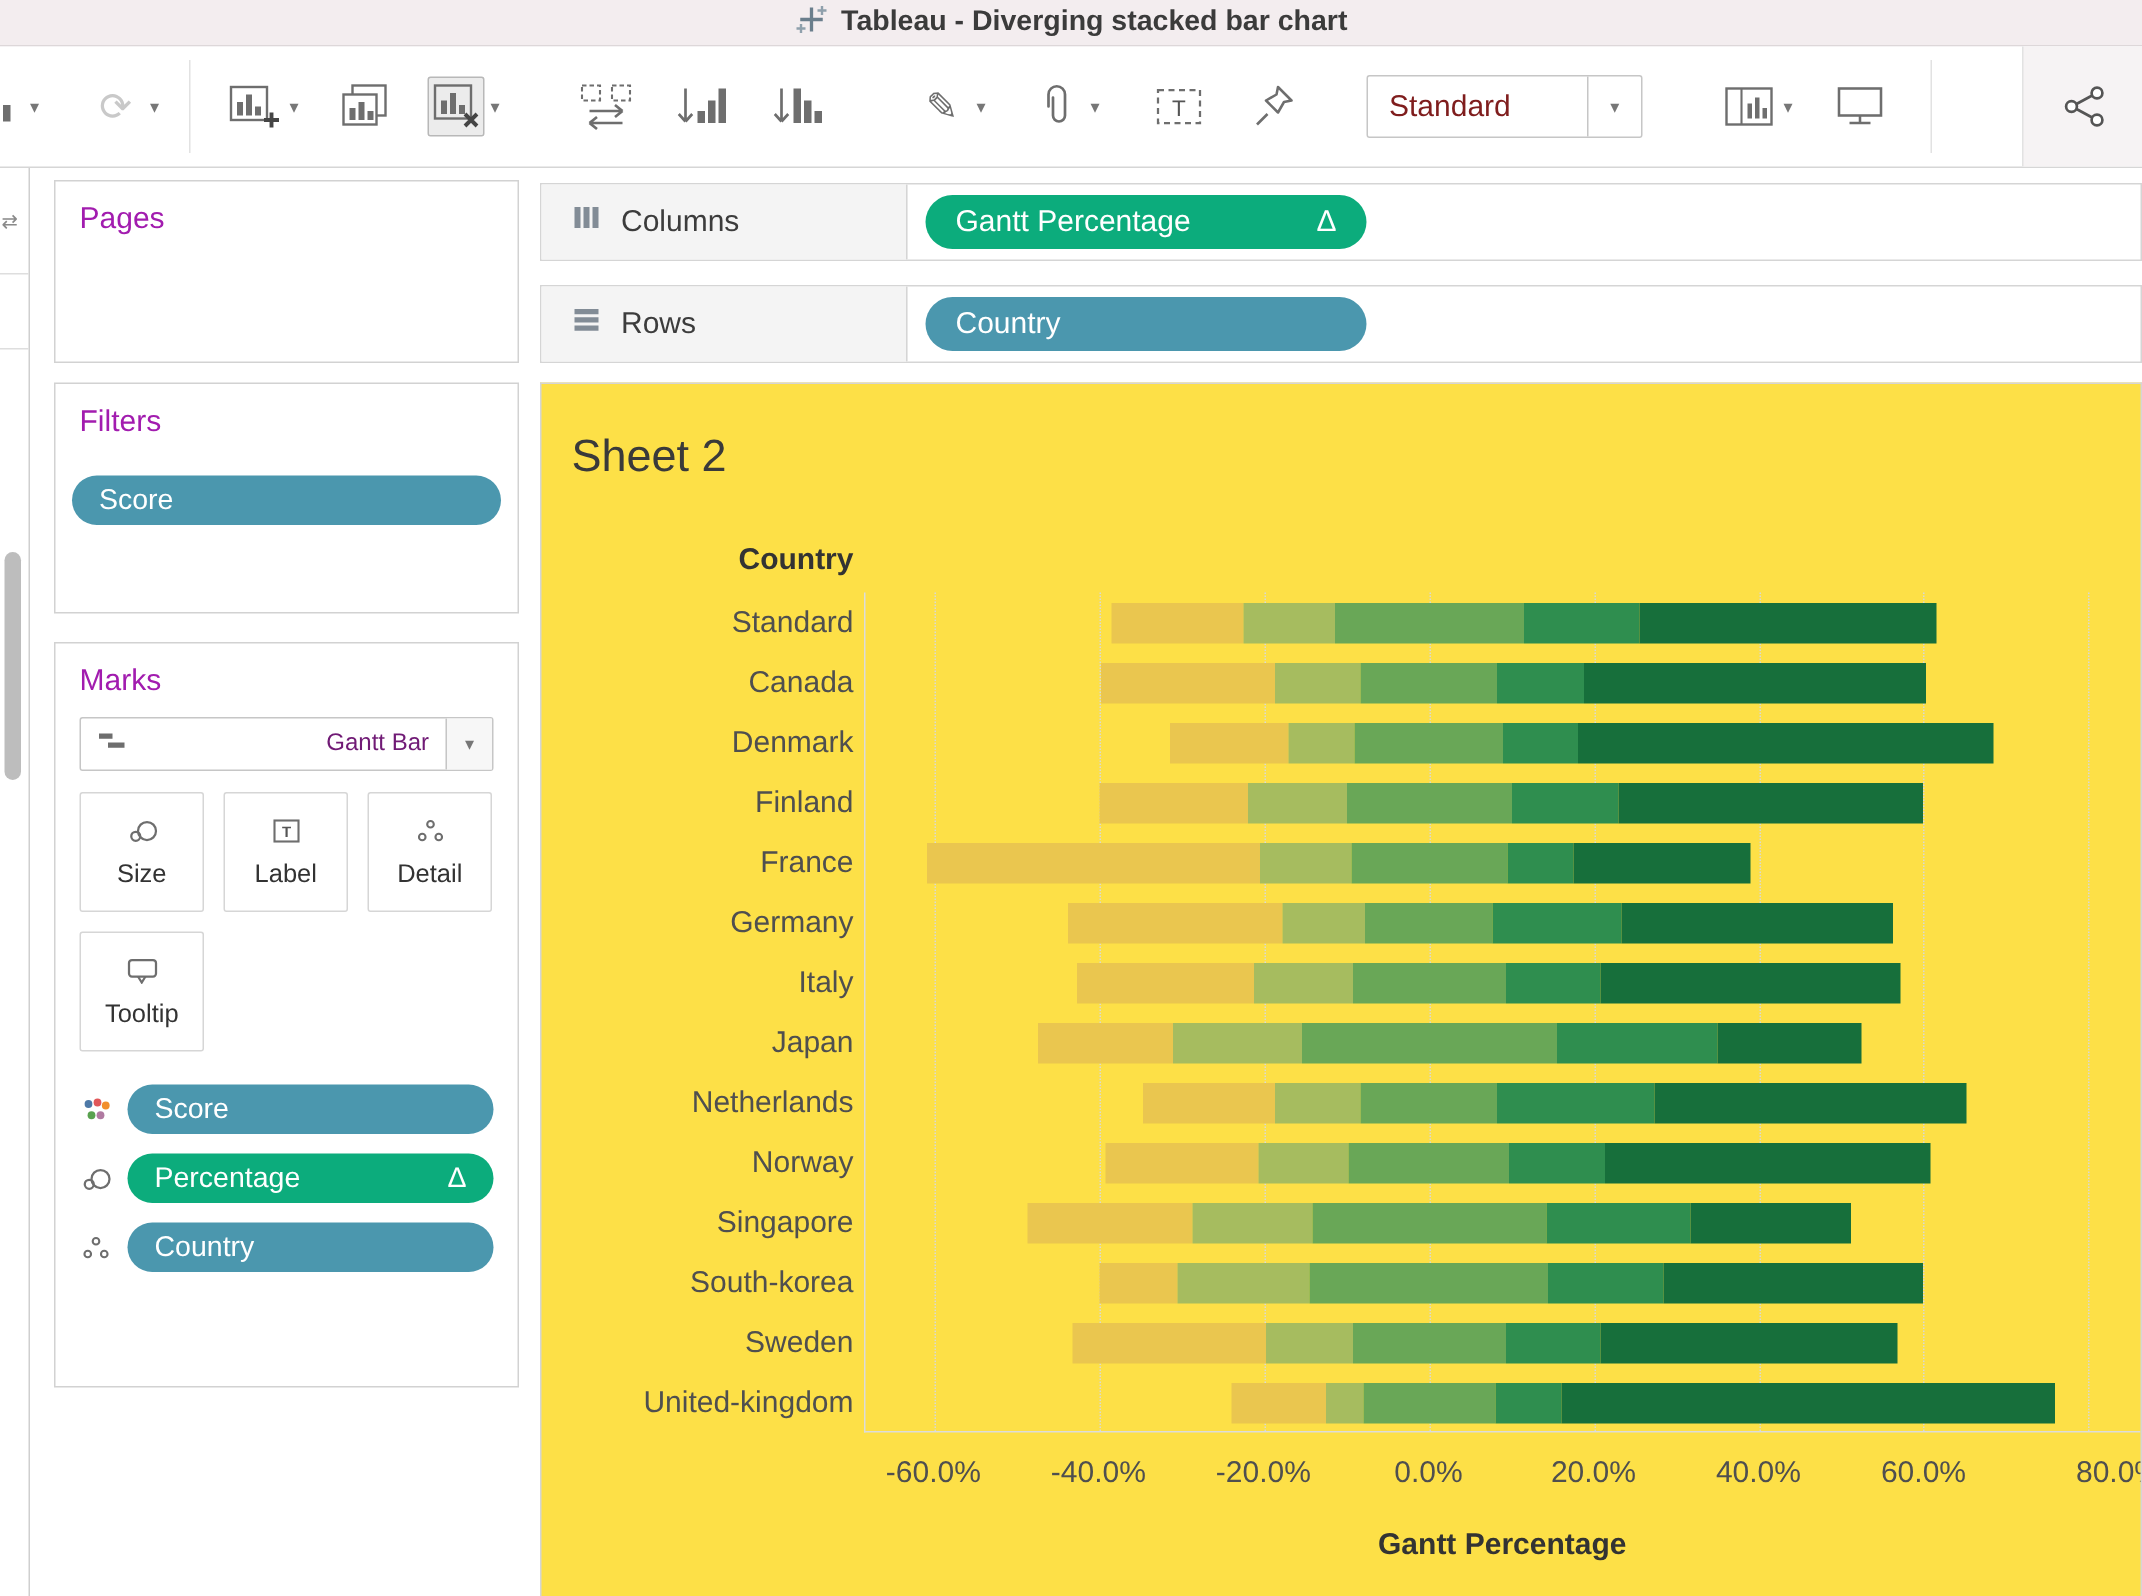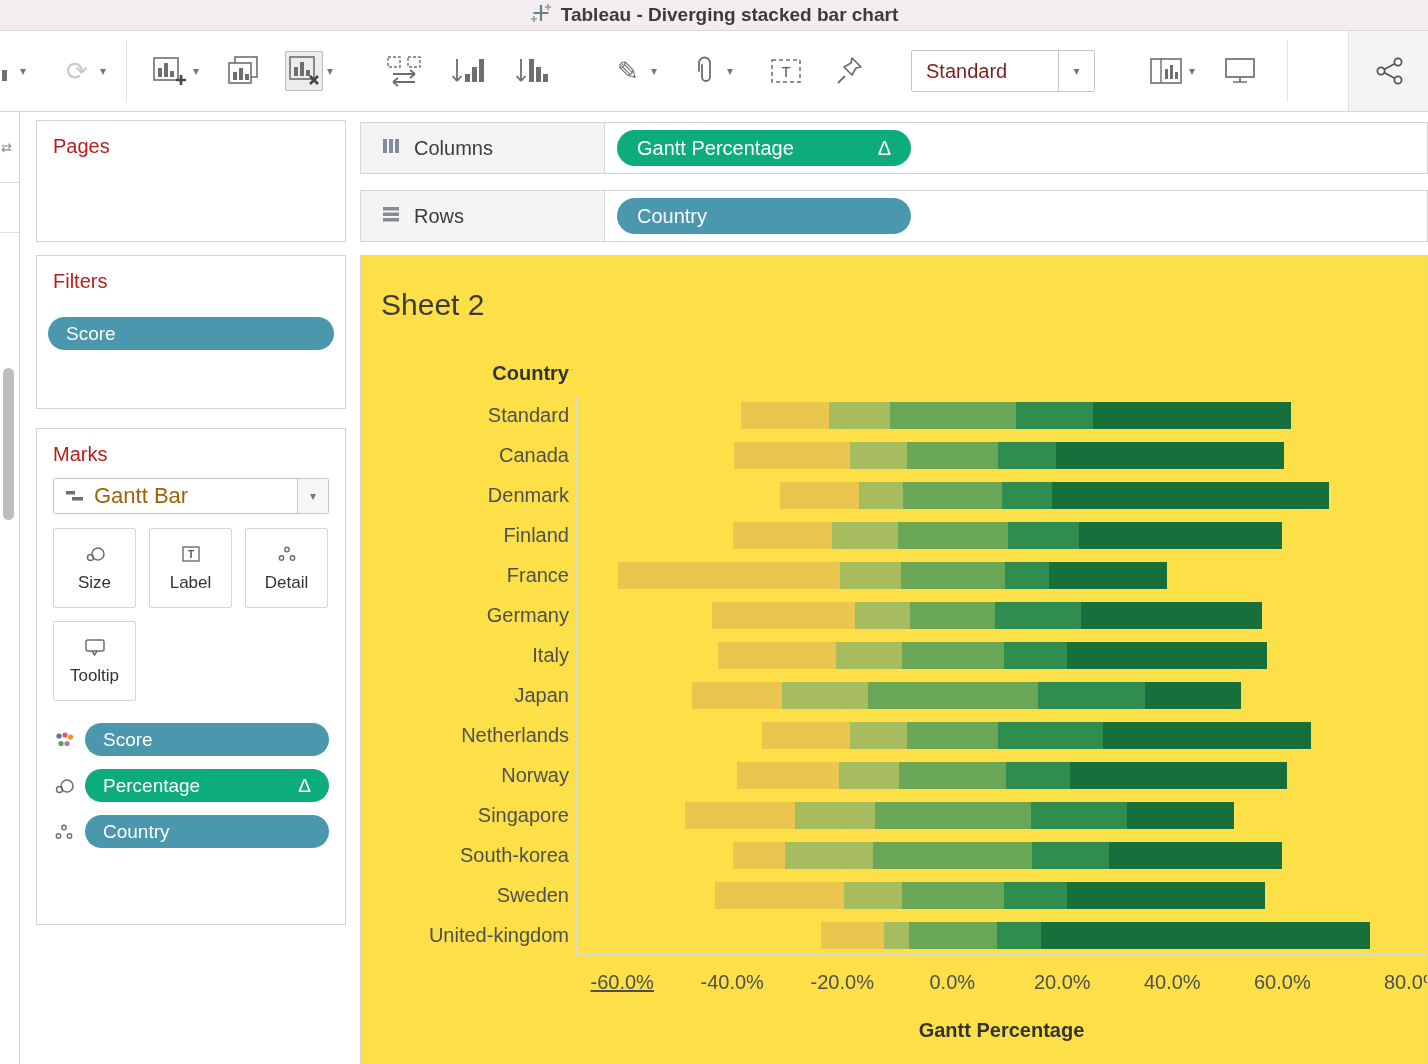--- a/index.html
+++ b/index.html
@@ -31,34 +31,34 @@
   
   .main { position: absolute; top: 112px; left: 0; right: 0; bottom: 0; background: #fff; }
 
   .left-strip { position: absolute; left: 0; top: 0; bottom: 0; width: 20px; background: #fff; border-right: 1px solid #cfcfcf; }
   .strip-icon { position: absolute; top: 28px; left: 1px; font-size: 13px; color: #8a8a8a; }
   .strip-div1 { position: absolute; top: 70px; left: 0; right: 0; height: 1px; background: #dedede; }
   .strip-div2 { position: absolute; top: 120px; left: 0; right: 0; height: 1px; background: #dedede; }
   .strip-thumb { position: absolute; left: 3px; top: 256px; width: 11px; height: 152px; background: #bdbdbd; border-radius: 6px; }
 
   .card { position: absolute; left: 36px; width: 310px; background: #fff; border: 1px solid #d2d2d2; }
-  .card-title { font-size: 20px; color: #b91c1c; padding: 14px 16px 10px 16px; }
+  .card-title { font-size: 20px; color: #a21caf; padding: 14px 16px 10px 16px; }
   .card.pages { top: 8px; height: 122px; }
   .card.filters { top: 143px; height: 154px; }
   .card.marks { top: 316px; height: 497px; }
 
   .pill { height: 33px; border-radius: 17px; color: #fff; font-size: 19px; display: flex; align-items: center;
     padding: 0 18px; white-space: nowrap; }
   .pill.blue { background: #4B97AE; }
   .pill.green { background: #0CAC7C; }
   .filters-pill { margin: 14px 11px 0 11px; }
 
   .mark-type-select { margin: 2px 16px 14px 16px; height: 36px; border: 1px solid #c6c6c6; border-radius: 2px;
     display: flex; align-items: stretch; background: #fff; }
-  .mts-value { flex: 1; display: flex; align-items: center; gap: 9px; padding: 0 11px; font-size: 22px; color: #a16207; }
+  .mts-value { flex: 1; display: flex; align-items: center; gap: 9px; padding: 0 11px; font-size: 16px; color: #701a75; justify-content: space-between; }
   .mts-dd { width: 31px; border-left: 1px solid #c6c6c6; background: #f7f7f7; display: flex; align-items: center; justify-content: center; }
 
   .marks-buttons { display: flex; flex-wrap: wrap; gap: 13px; padding: 0 16px; }
   .mark-btn { width: 83px; height: 80px; border: 1px solid #d6d6d6; border-radius: 2px; background: #fff;
     display: flex; flex-direction: column; align-items: center; justify-content: center; gap: 9px; font-size: 17px; color: #333; }
   .mark-btn .ic { height: 20px; display: flex; align-items: center; }
 
   .marks-pills { margin: 22px 16px 0 16px; display: flex; flex-direction: column; gap: 13px; }
   .mp-row { display: flex; align-items: center; gap: 10px; }
   .mp-row .ic { width: 22px; flex: none; display: flex; justify-content: center; }
@@ -497,21 +497,21 @@
         <div class="bar-seg" style="left: 38.235%; width: 11.959%; top: 486.5px; background: rgb(105, 167, 87);"></div>
         <div class="bar-seg" style="left: 50.194%; width: 7.434%; top: 486.5px; background: rgb(47, 142, 79);"></div>
         <div class="bar-seg" style="left: 57.628%; width: 23.271%; top: 486.5px; background: rgb(23, 111, 59);"></div>
         <div class="bar-seg" style="left: 28.701%; width: 7.434%; top: 526.5px; background: rgb(234, 198, 79);"></div>
         <div class="bar-seg" style="left: 36.134%; width: 2.909%; top: 526.5px; background: rgb(166, 188, 95);"></div>
         <div class="bar-seg" style="left: 39.043%; width: 10.343%; top: 526.5px; background: rgb(105, 167, 87);"></div>
         <div class="bar-seg" style="left: 49.386%; width: 5.171%; top: 526.5px; background: rgb(47, 142, 79);"></div>
         <div class="bar-seg" style="left: 54.557%; width: 38.785%; top: 526.5px; background: rgb(23, 111, 59);"></div>
       </div>
     <div id="ticks">
-        <div class="tick-label" style="left: 5.43%; text-decoration: underline;">-60.0%</div>
+        <div class="tick-label" style="left: 5.43%;">-60.0%</div>
         <div class="tick-label" style="left: 18.358%;">-40.0%</div>
         <div class="tick-label" style="left: 31.286%;">-20.0%</div>
         <div class="tick-label" style="left: 44.215%;">0.0%</div>
         <div class="tick-label" style="left: 57.143%;">20.0%</div>
         <div class="tick-label" style="left: 70.071%;">40.0%</div>
         <div class="tick-label" style="left: 82.999%;">60.0%</div>
         <div class="tick-label" style="left: 95.928%; margin-left: 20px;">80.0%</div>
       </div>
     <div class="axis-title">Gantt Percentage</div>
   </div>

